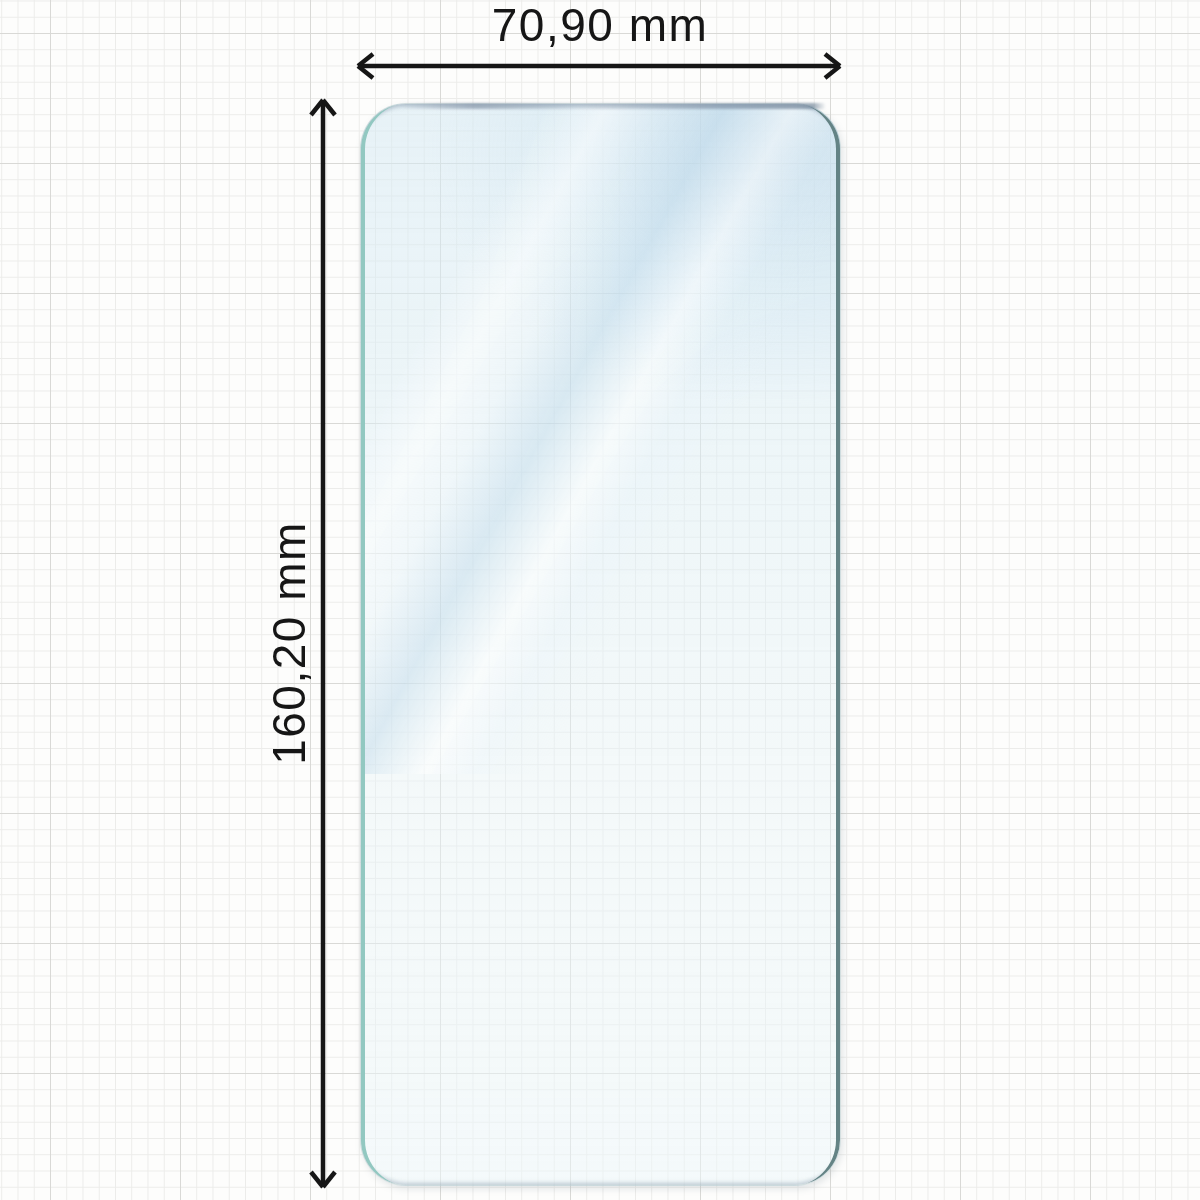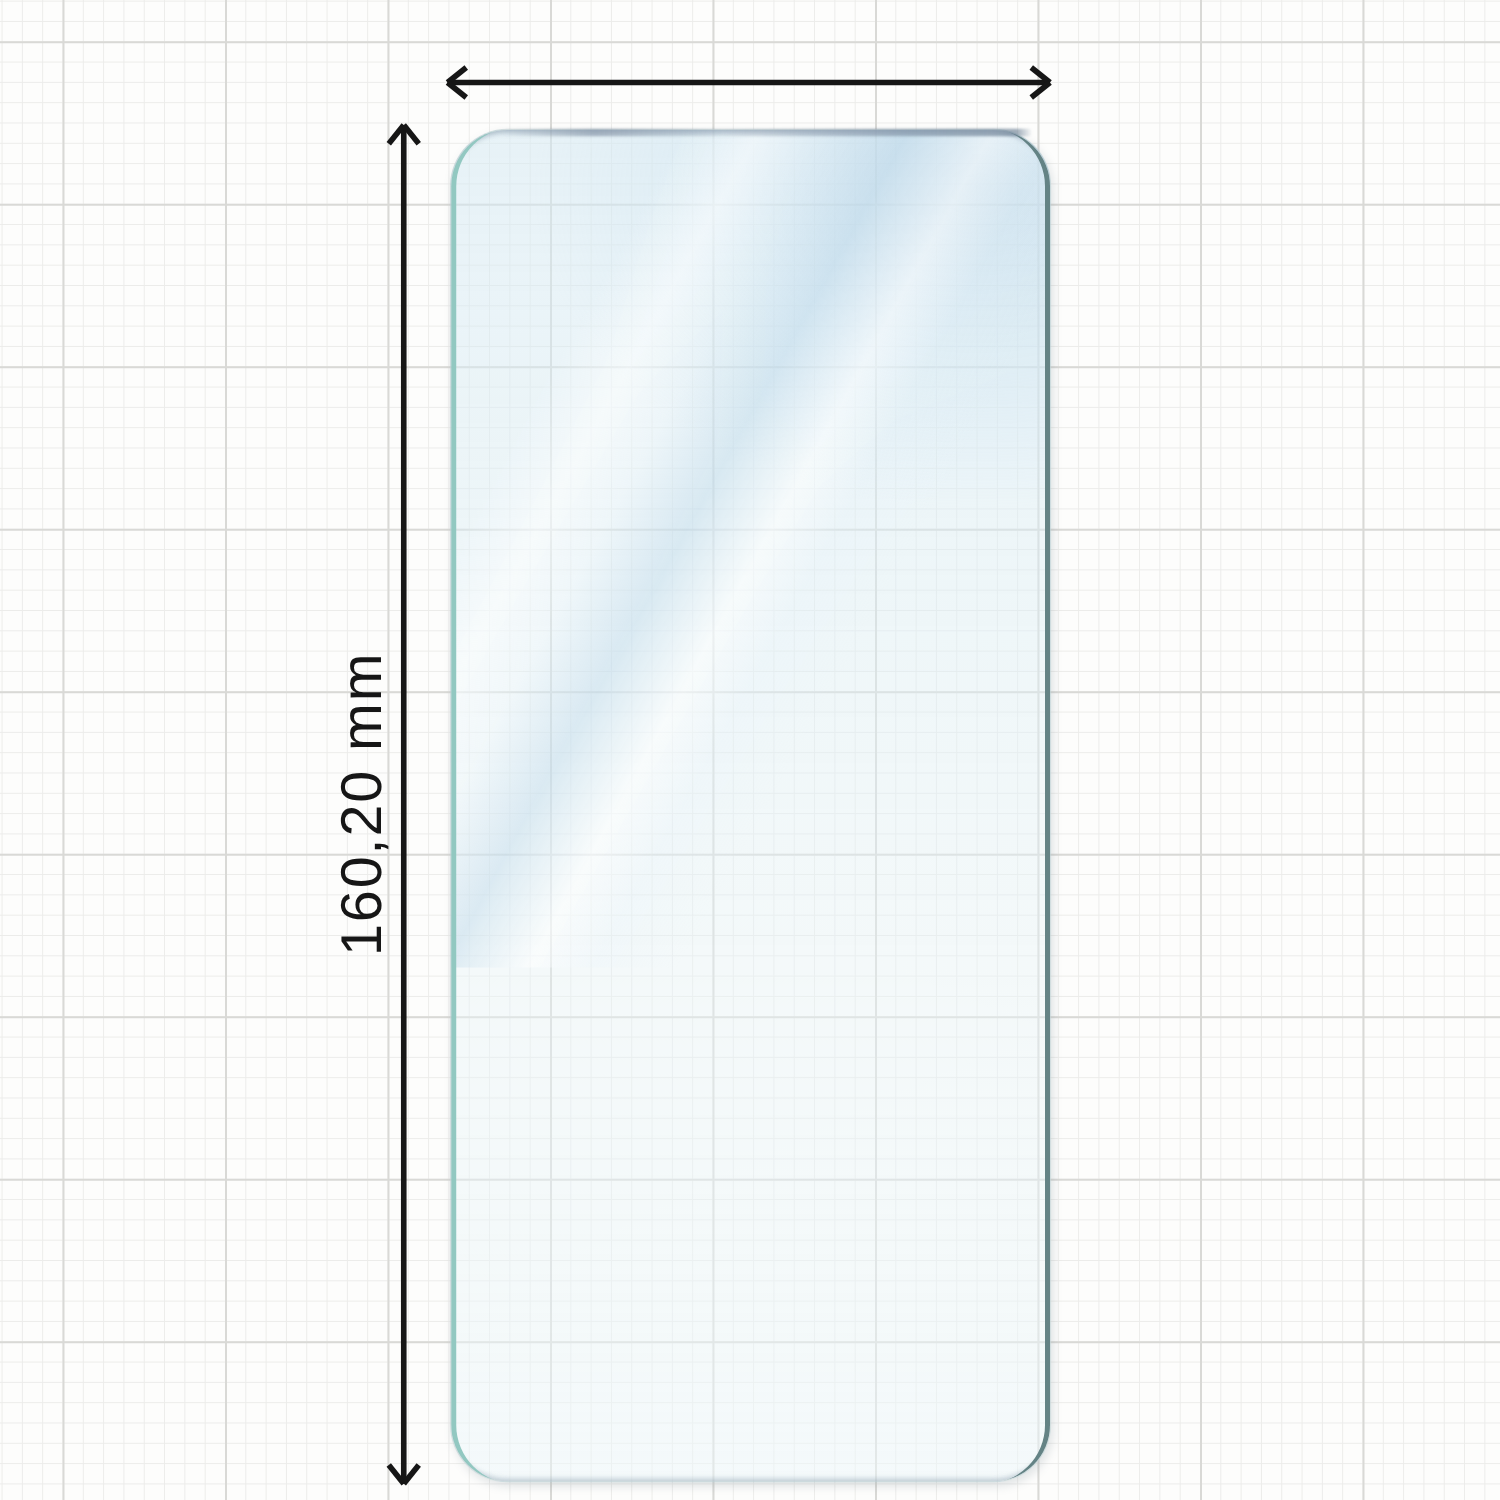--- a/index.html
+++ b/index.html
@@ -140,16 +140,17 @@
   </svg>
 
   <svg class="dim-arrow v-arrow" width="36" height="1100" viewBox="0 0 36 1100" aria-hidden="true">
     <line x1="18" y1="6" x2="18" y2="1093"></line>
     <line x1="18" y1="6" x2="6" y2="21"></line>
     <line x1="18" y1="6" x2="30" y2="21"></line>
     <line x1="18" y1="1093" x2="6" y2="1078"></line>
     <line x1="18" y1="1093" x2="30" y2="1078"></line>
   </svg>
 
+  <div class="dim-label width-label">70,90 mm</div>
 
   <div class="dim-label height-label">160,20 mm</div>
 
 </div>
 
 </body></html>

